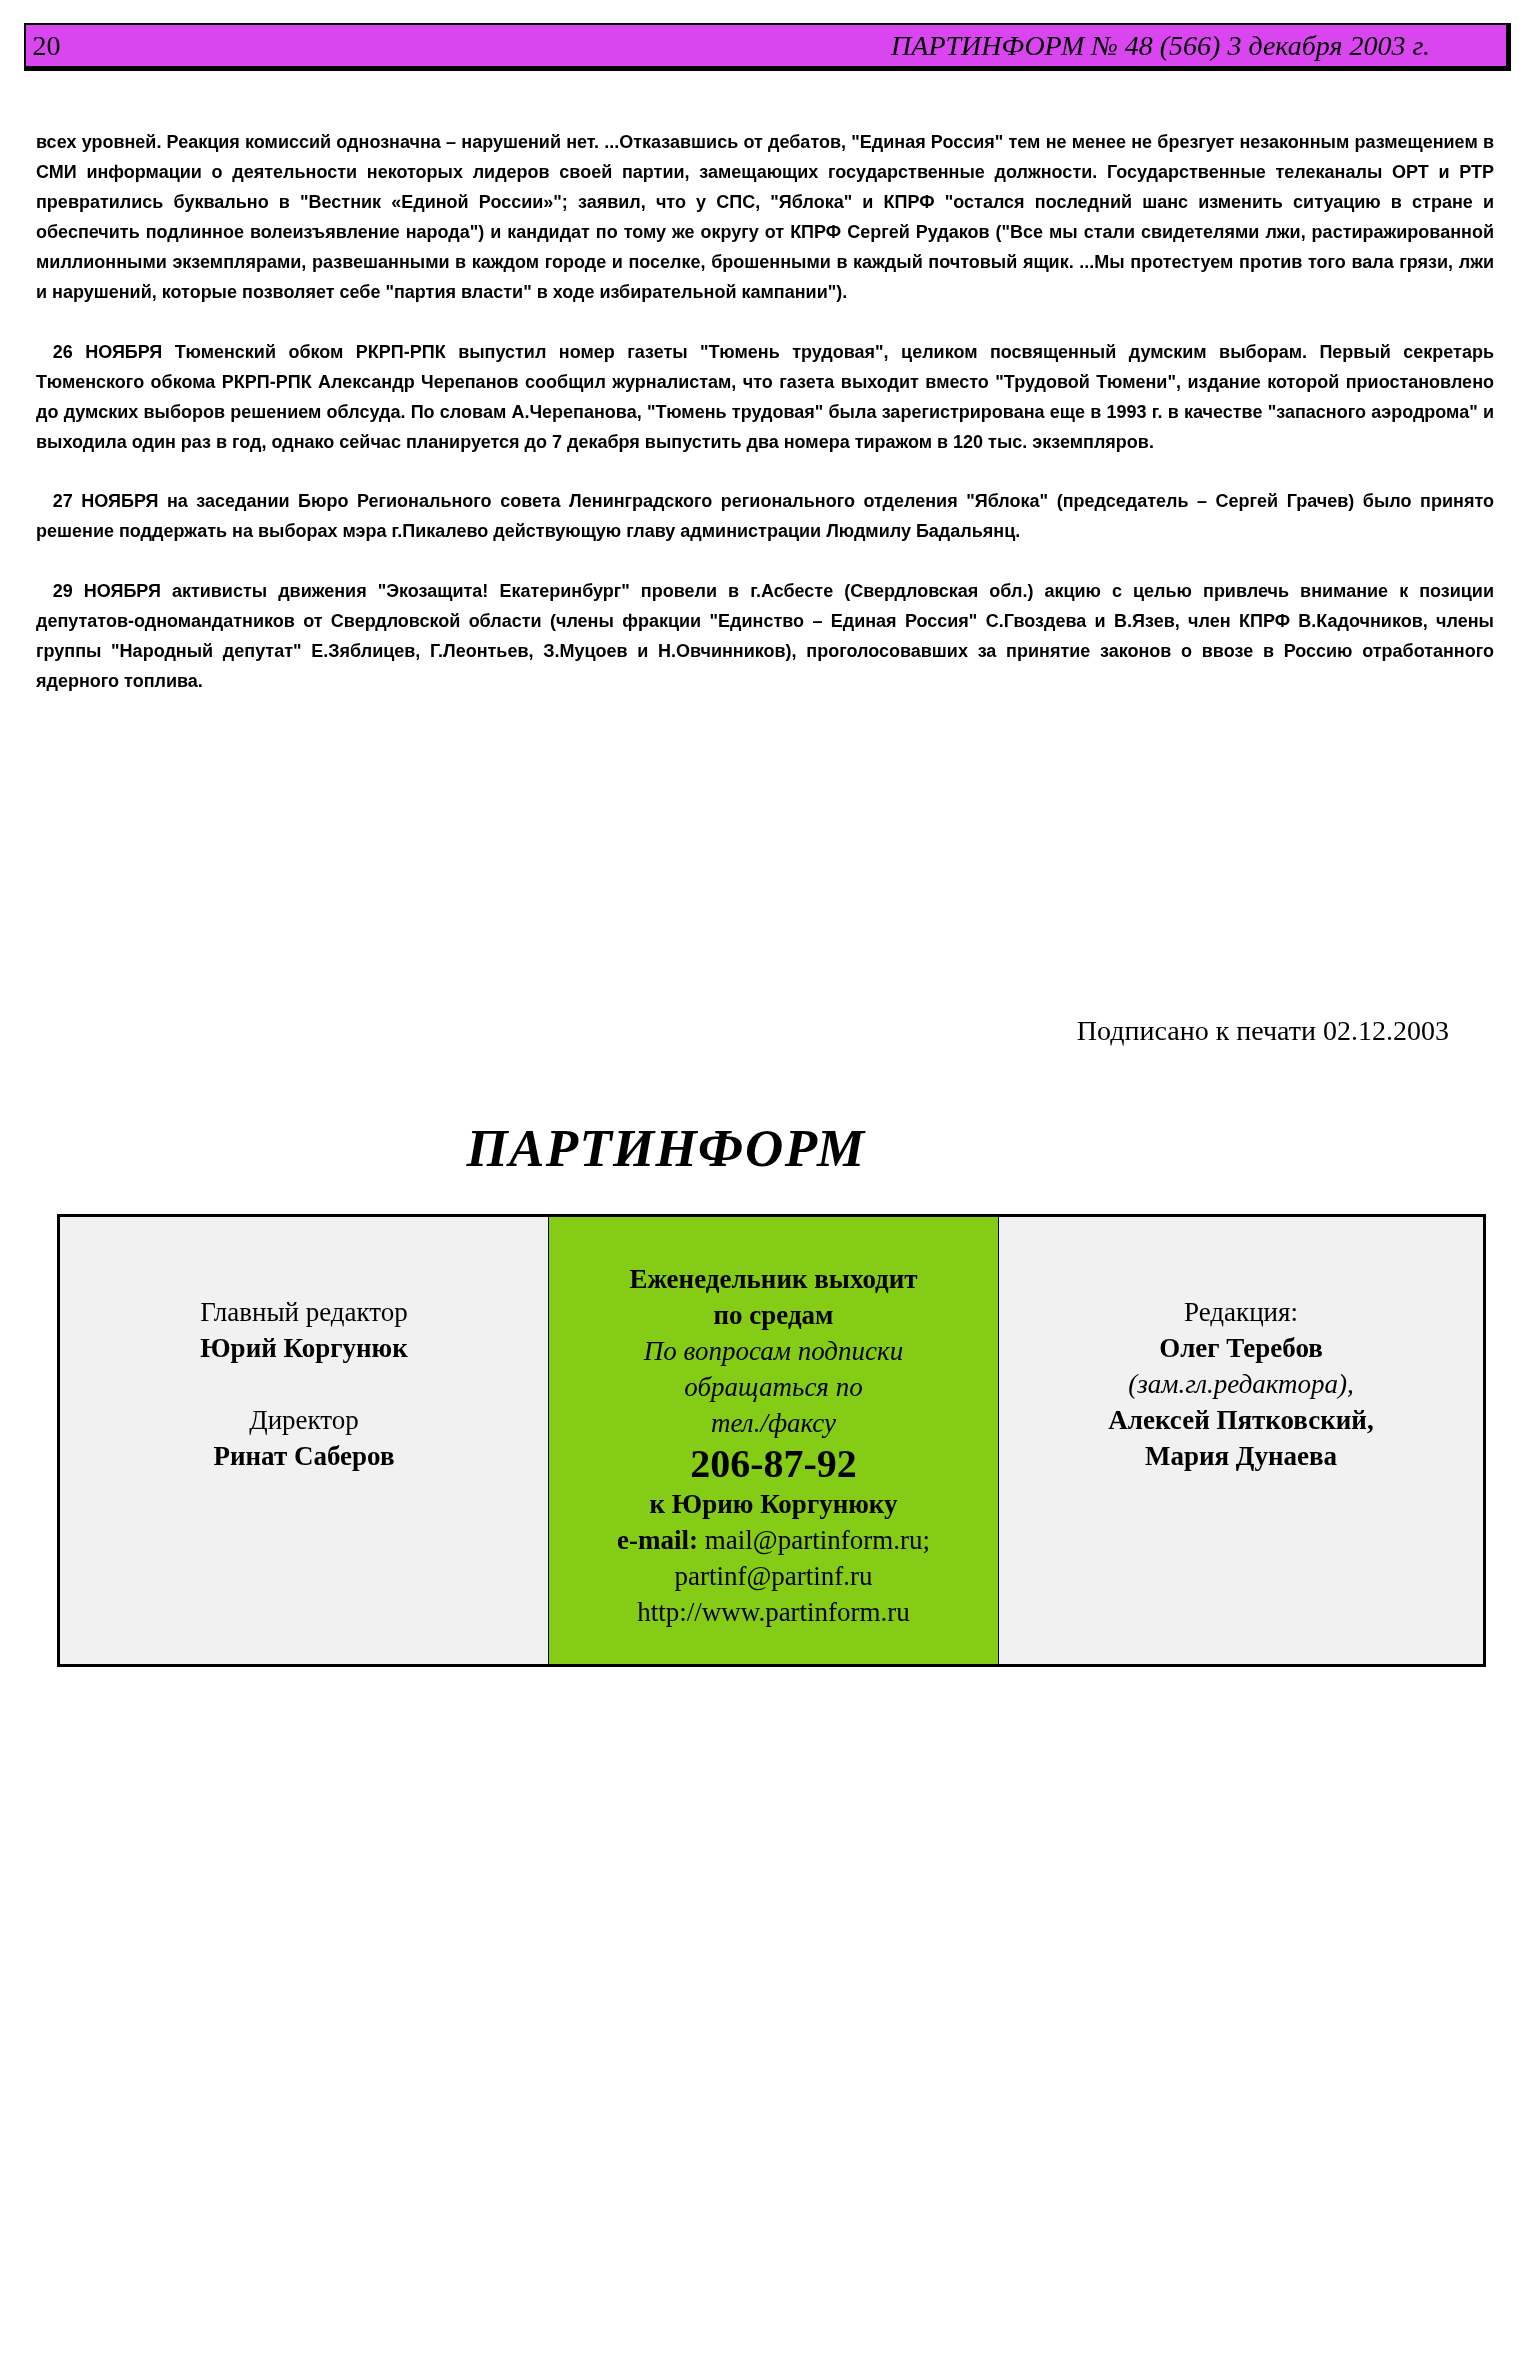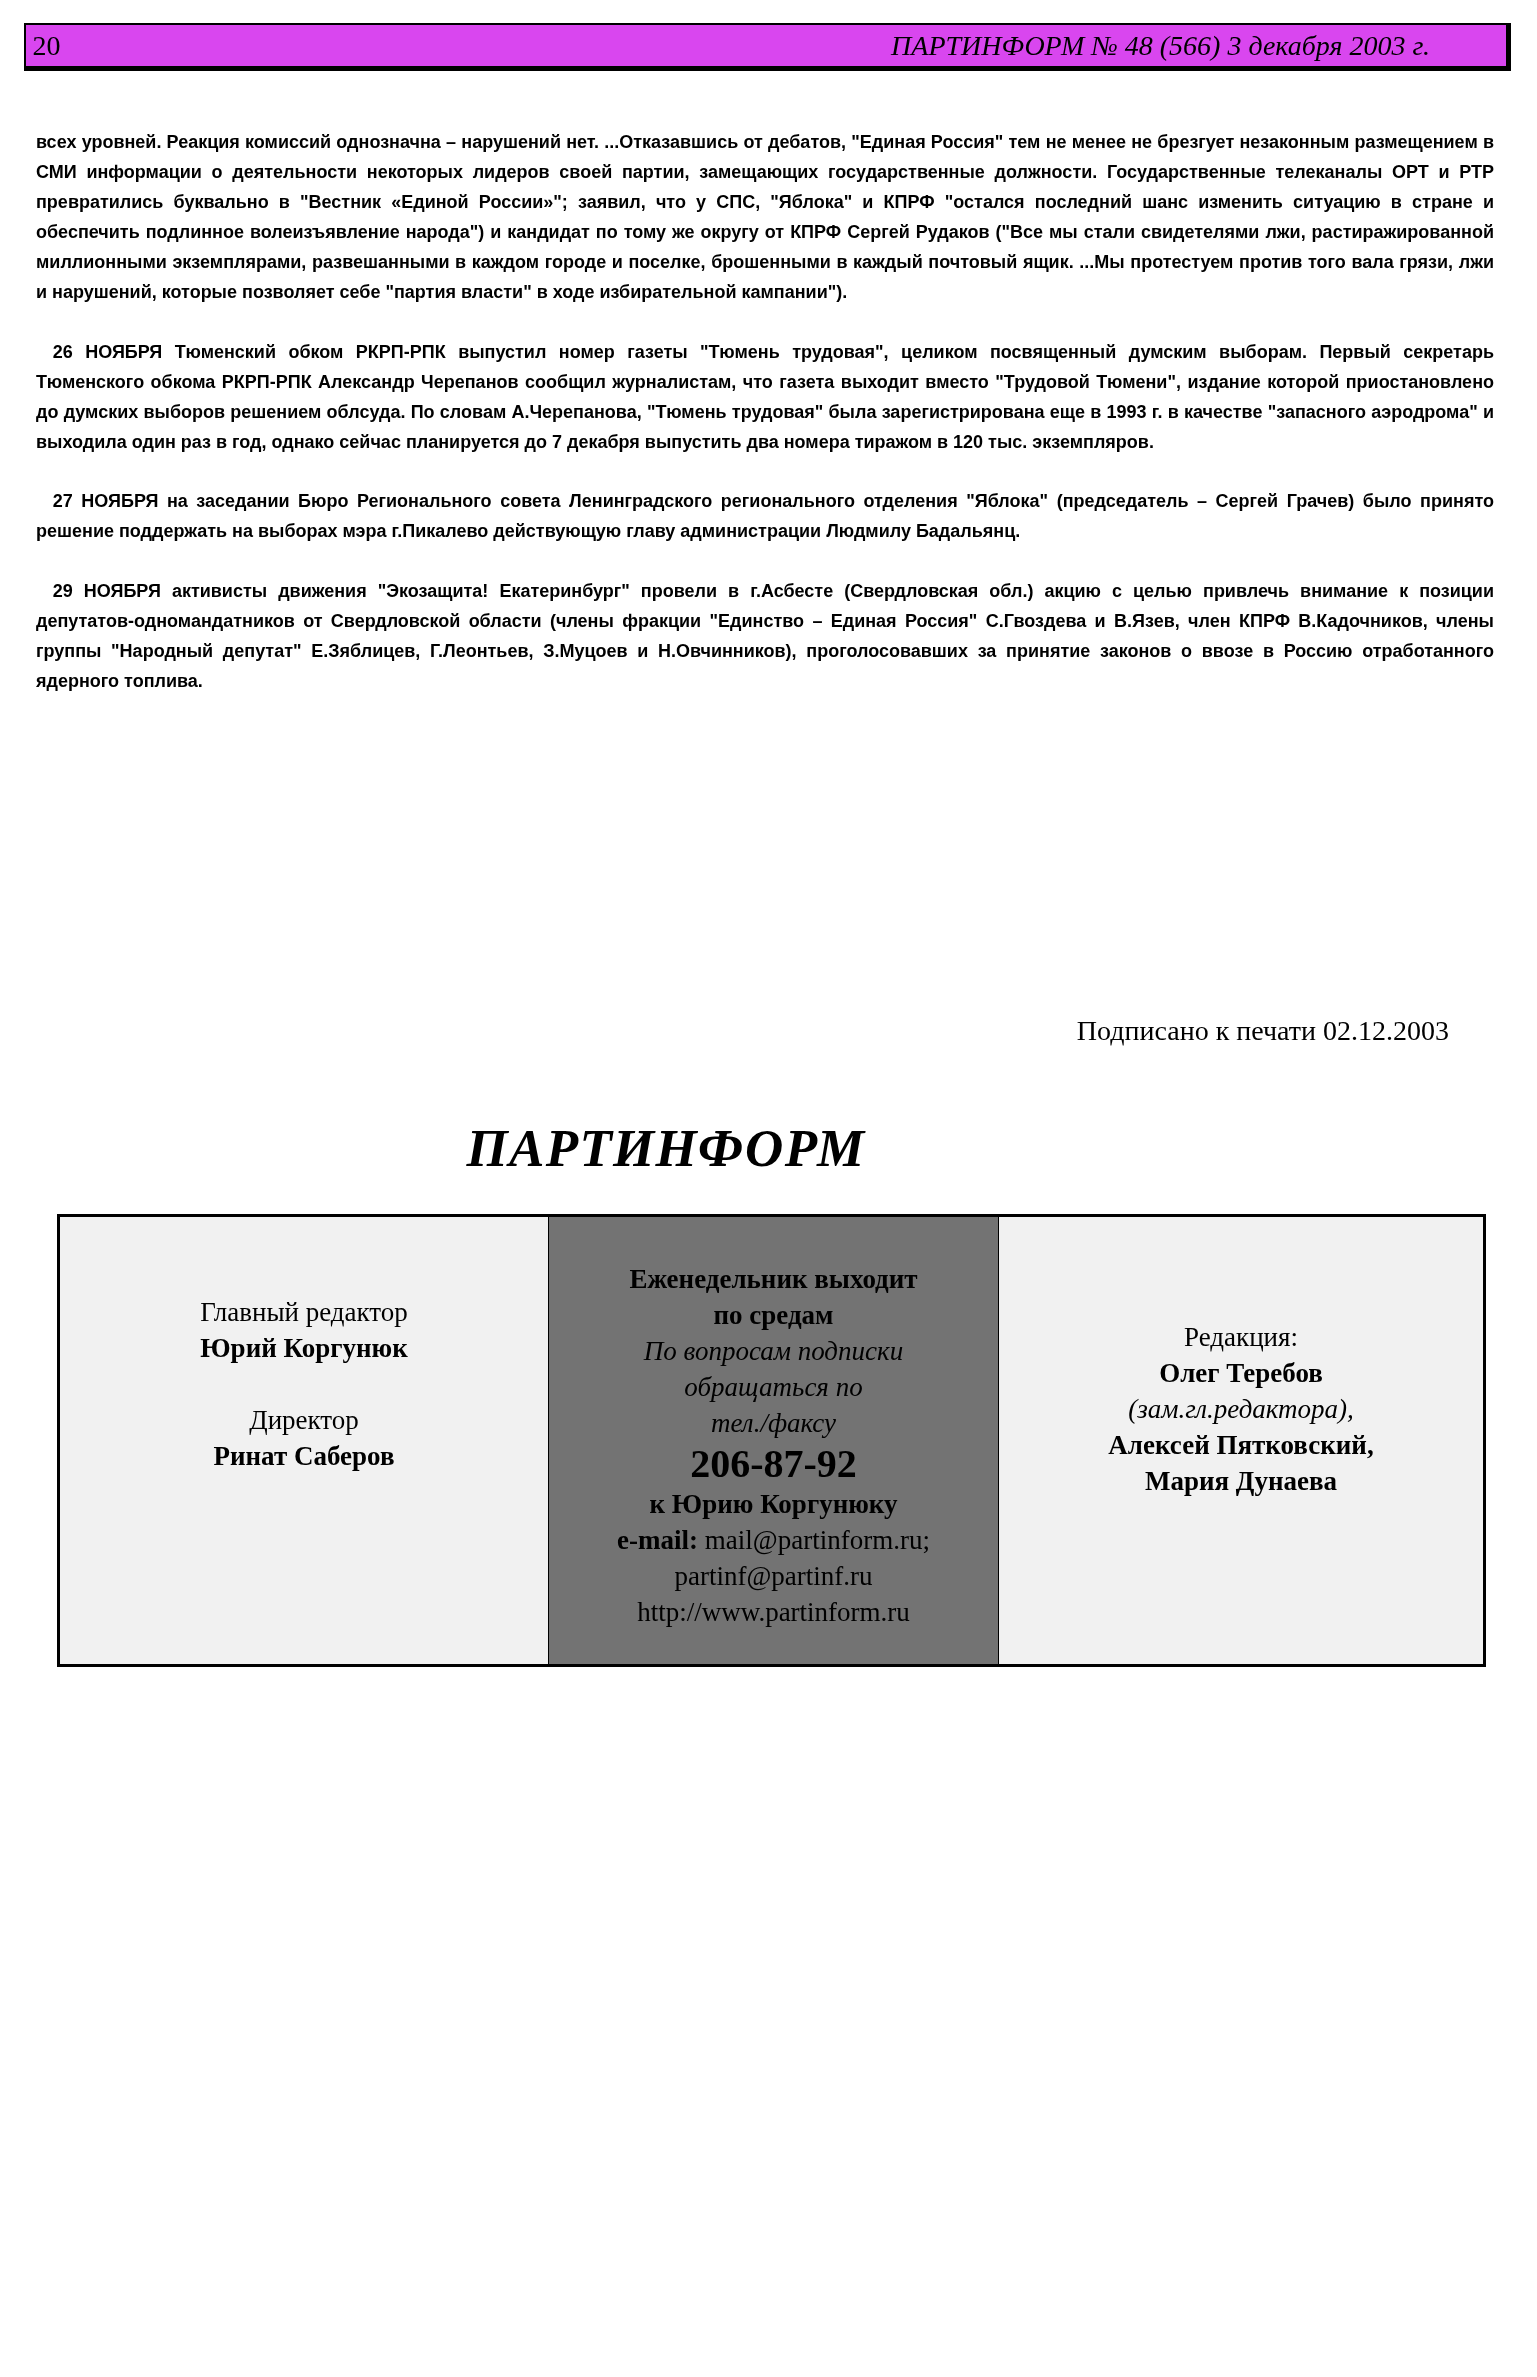--- a/index.html
+++ b/index.html
@@ -34,22 +34,22 @@
     }
 
     .info-box {
       position: absolute; left: 57px; top: 1214px; width: 1423px; height: 447px;
       border: 3.8px solid #000; display: flex; box-sizing: content-box;
       font-family: "Liberation Serif", serif; font-size: 27px; line-height: 36px;
       text-align: center;
     }
     .info-col { position: relative; box-sizing: border-box; }
     .info-col.left { width: 489px; background: #f1f1f1; border-right: 1.9px solid #000; padding-top: 77px; }
-    .info-col.middle { width: 450px; background: #737373; border-right: 1.9px solid #000; padding-top: 44px; }
-    .info-col.right { flex: 1; background: #f1f1f1; padding-top: 102px; }
+    .info-col.middle { width: 450px; background: #84cc16; border-right: 1.9px solid #000; padding-top: 44px; }
+    .info-col.right { flex: 1; background: #f1f1f1; padding-top: 77px; }
     .b { font-weight: bold; }
     .i { font-style: italic; }
     .gap { height: 36px; }
     .phone { font-weight: bold; font-size: 40px; line-height: 45px; }
   </style>
 </head>
 <body>
 
 <div class="header-bar">
   <span class="page-num">20</span>

